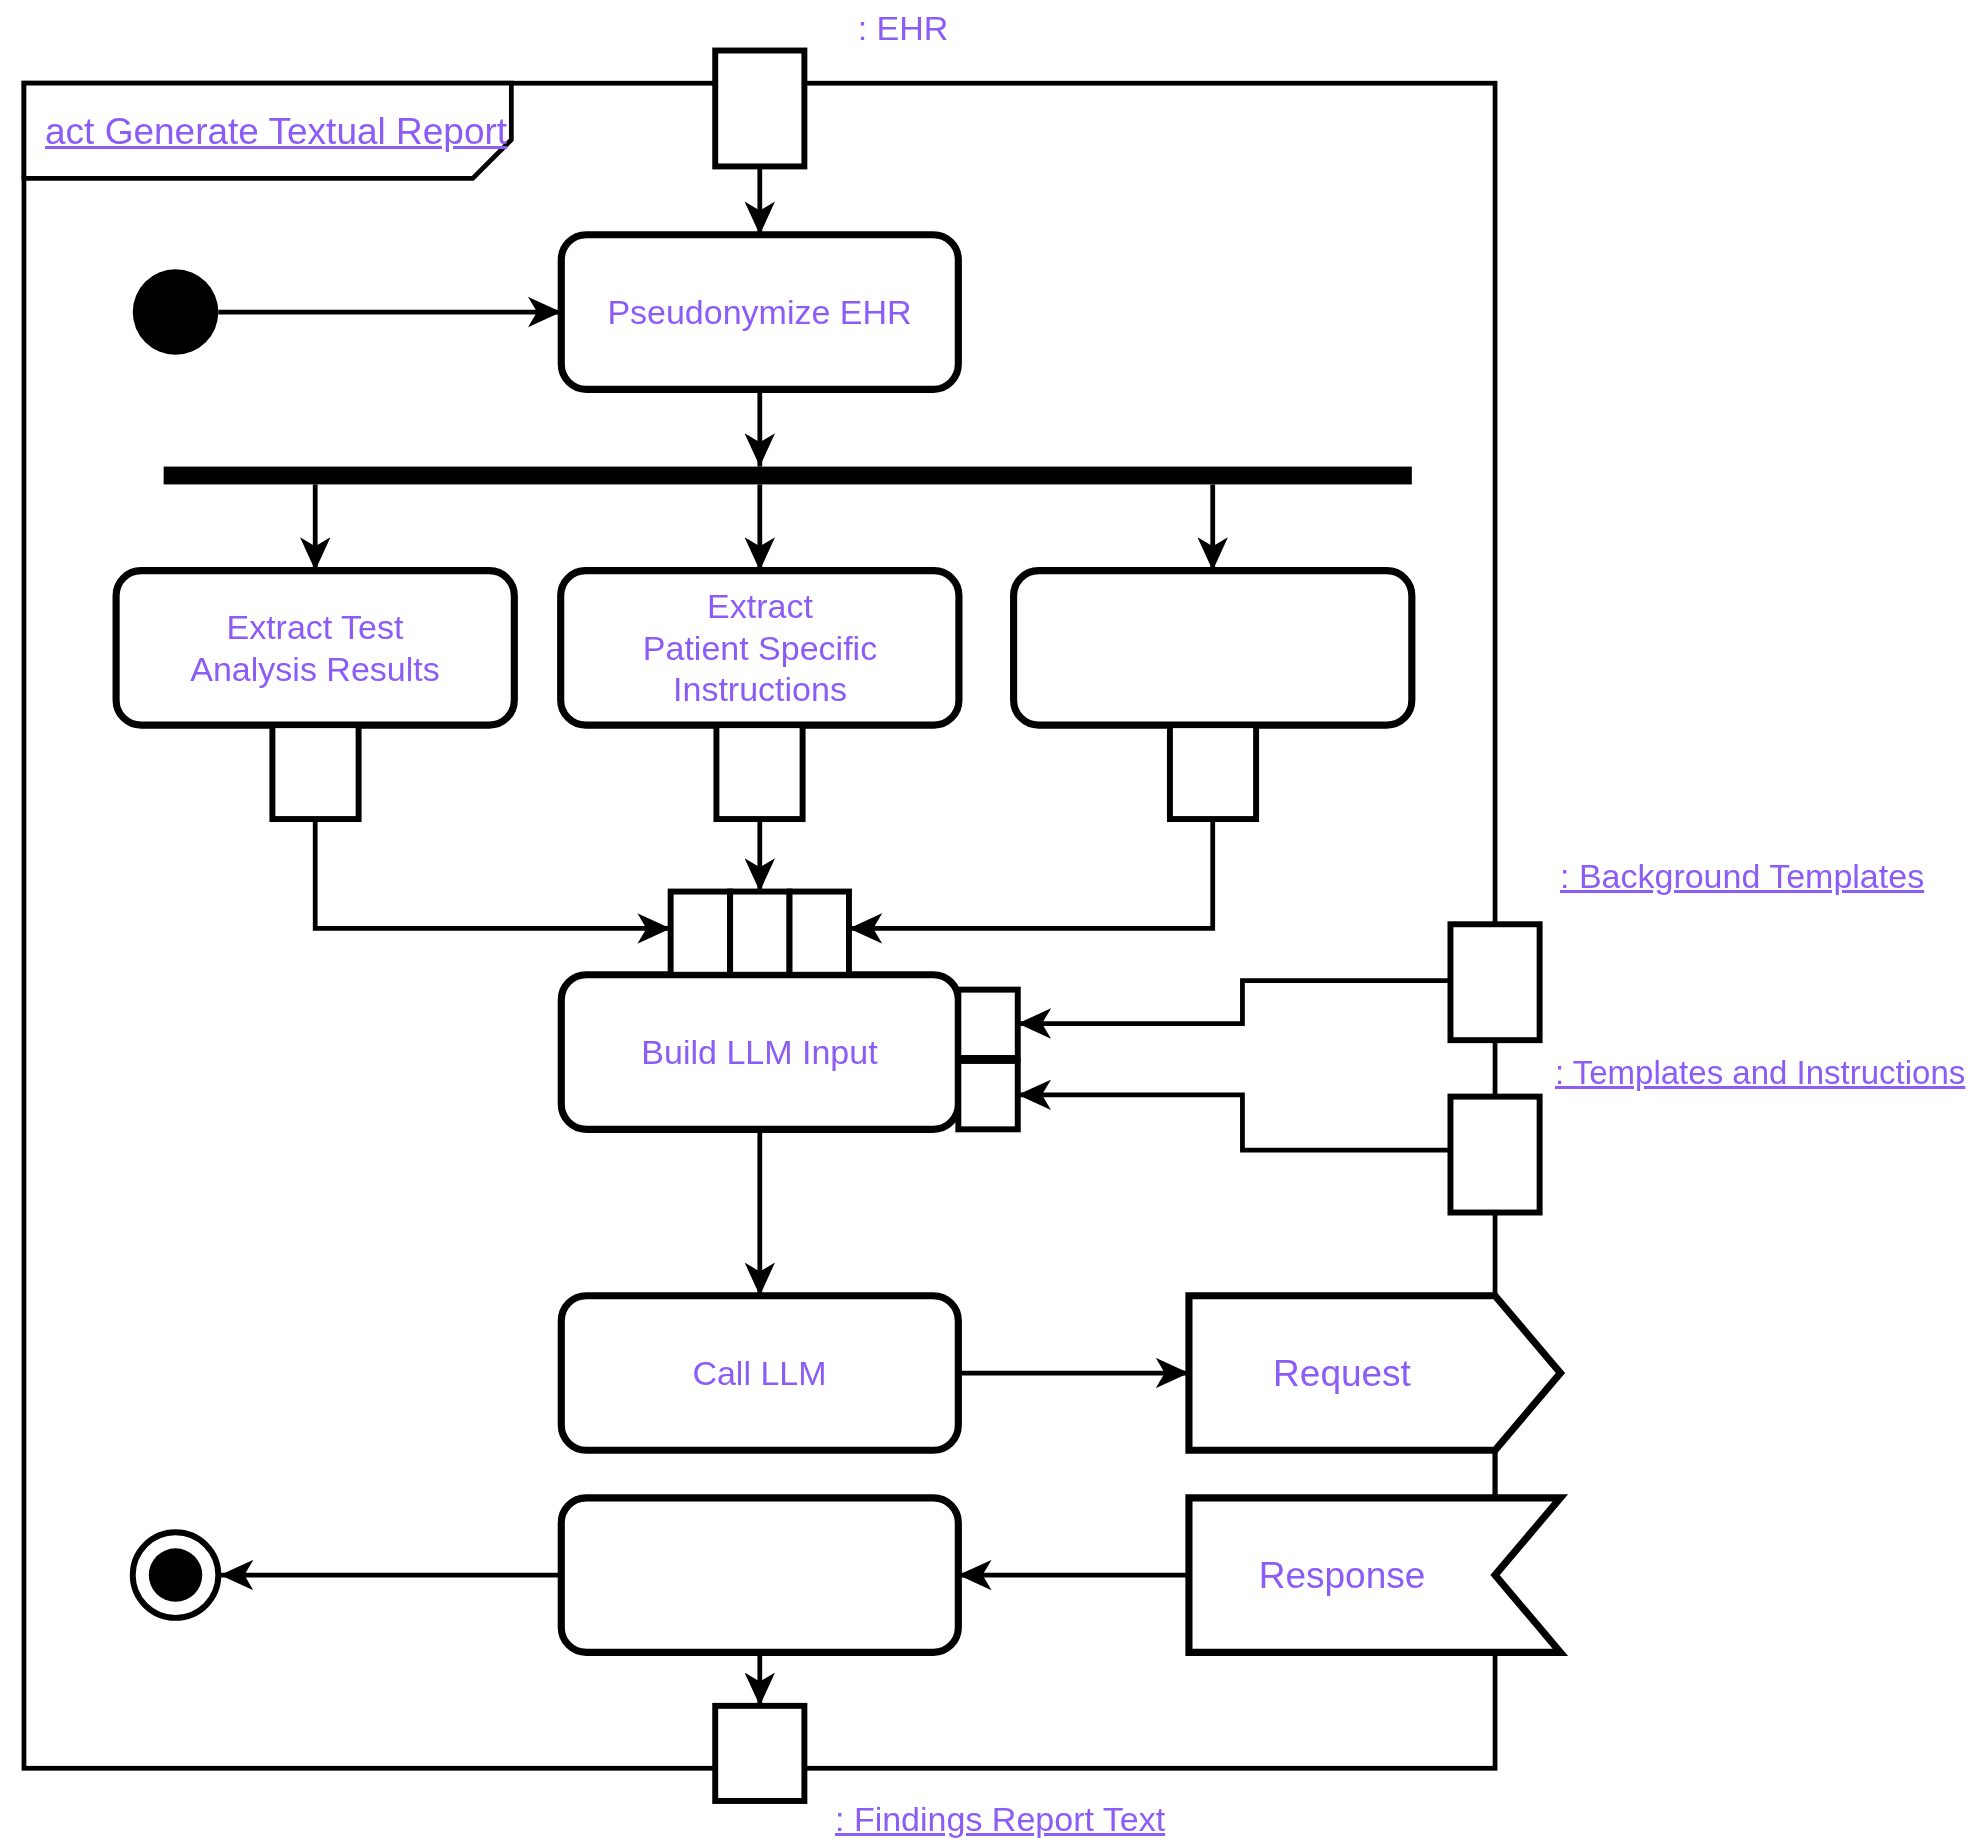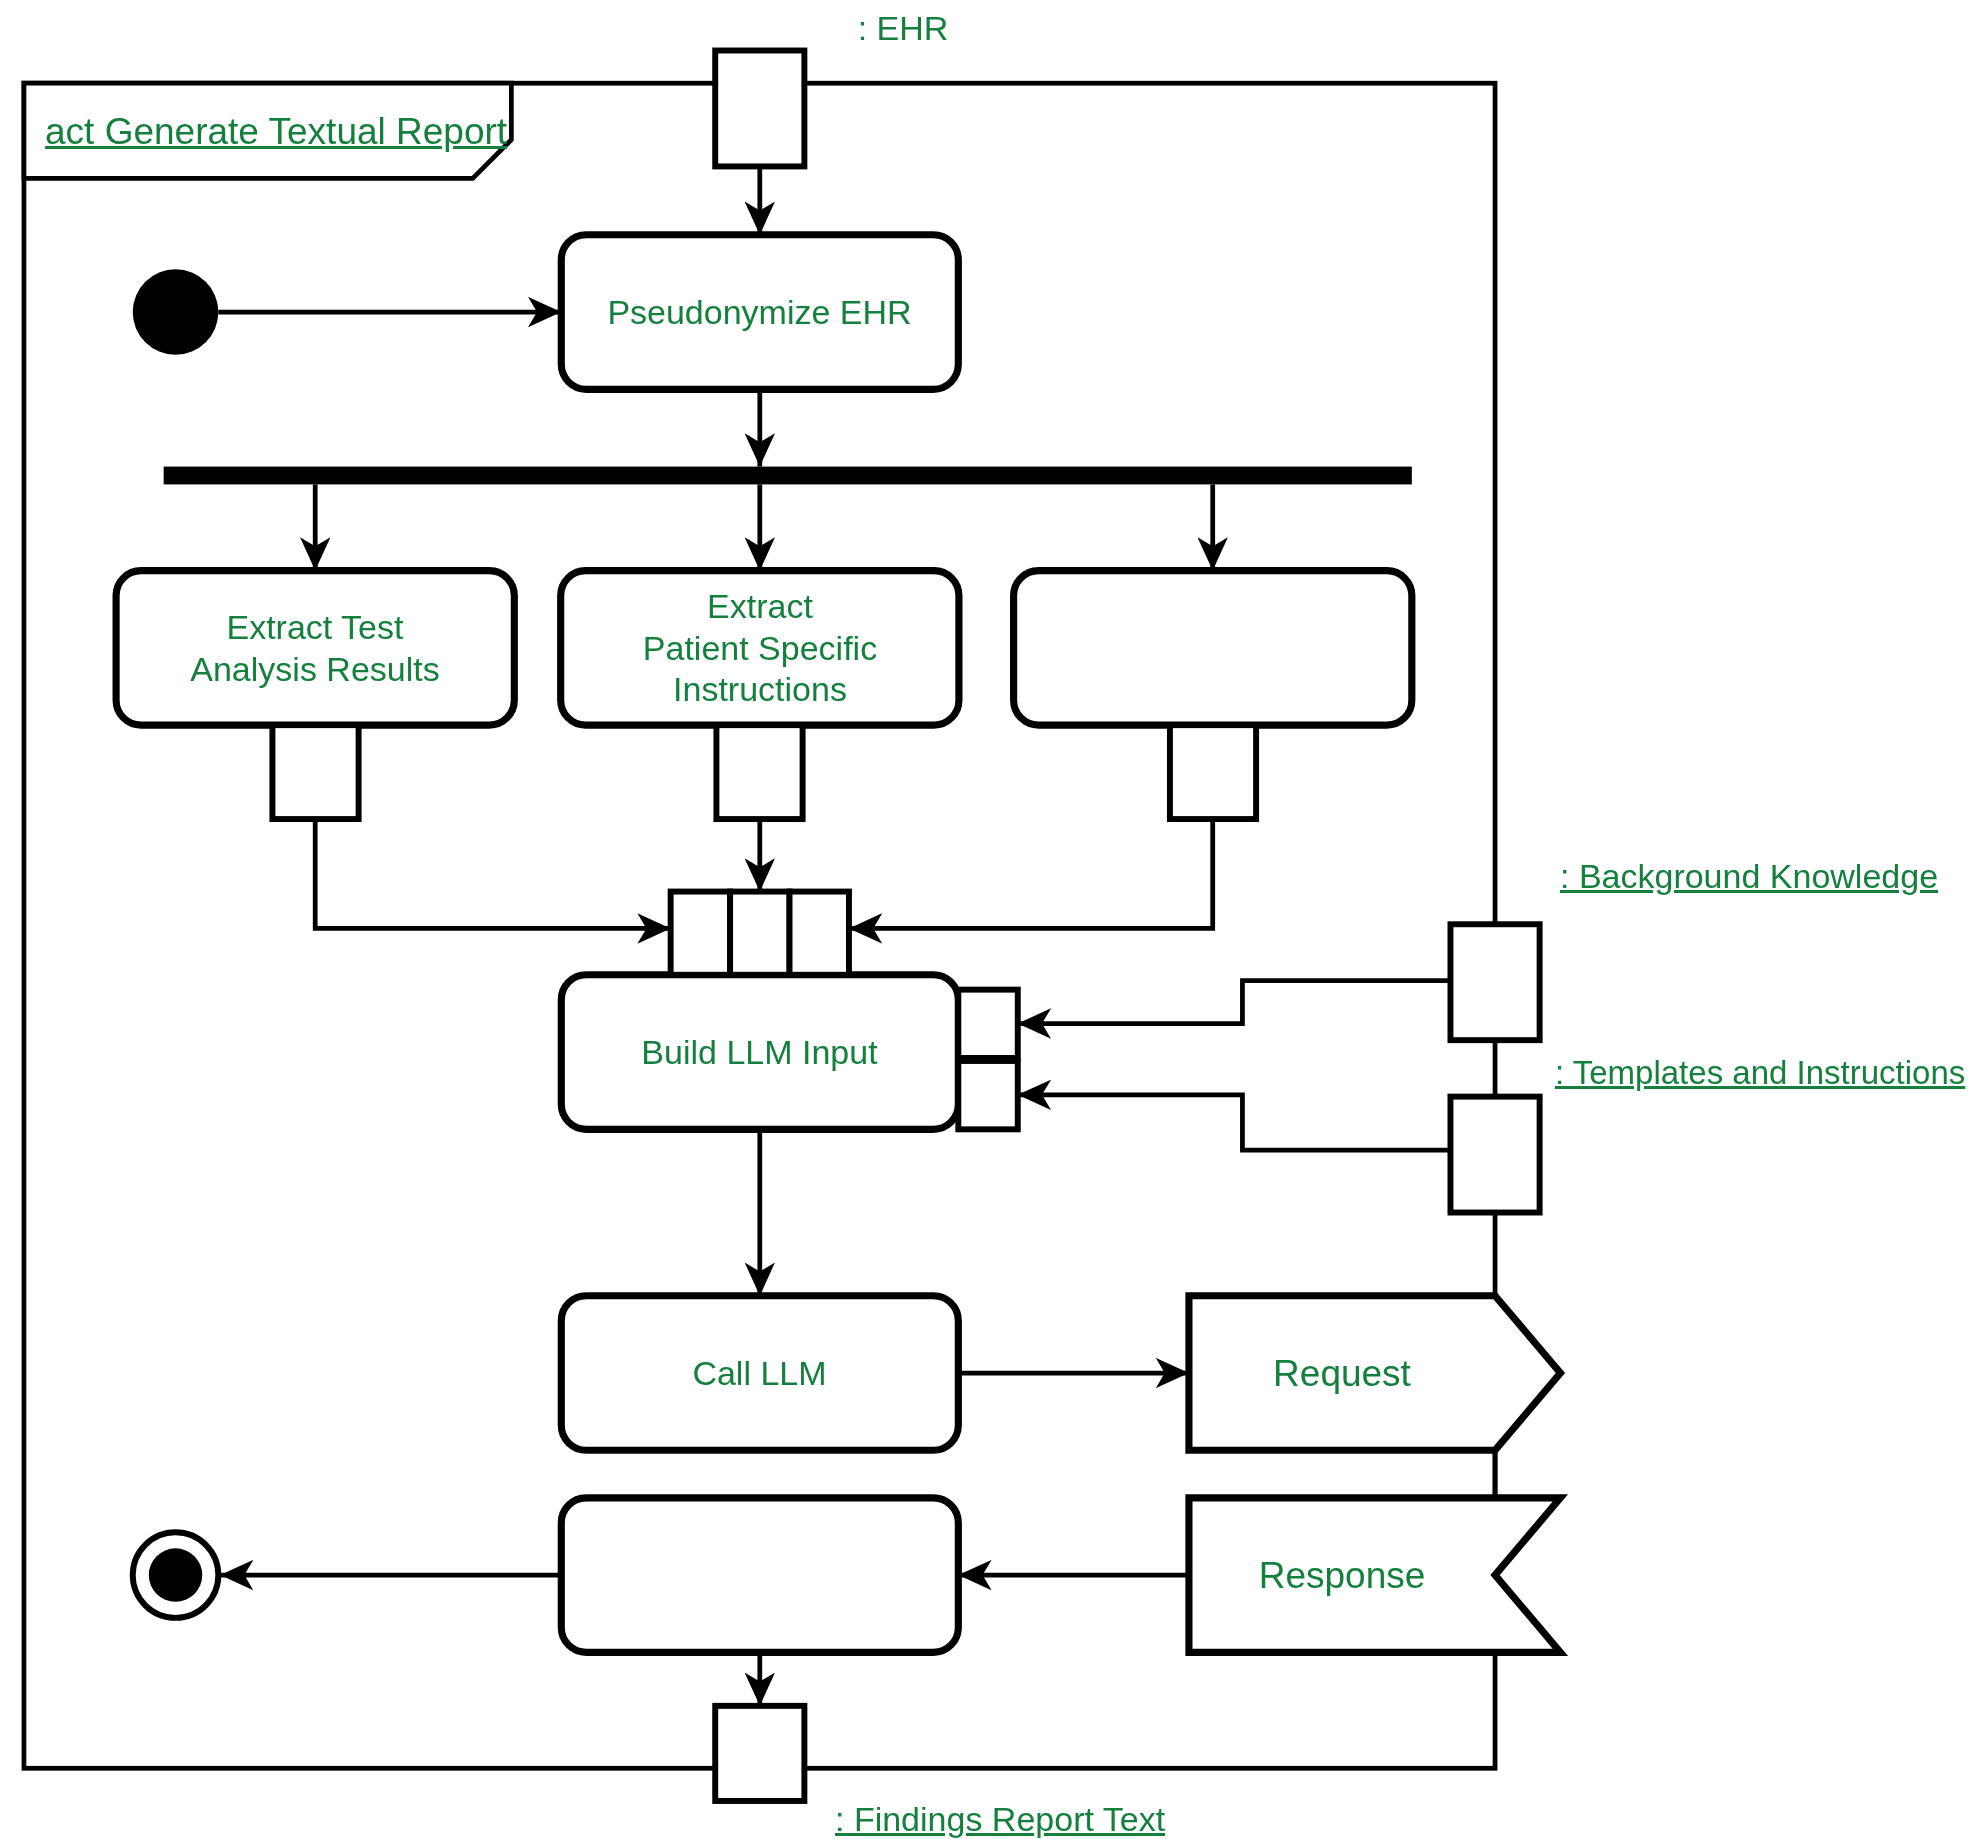--- a/index.html
+++ b/index.html
@@ -1,21 +1,21 @@
 <!DOCTYPE html>
 <html style="font-size:9.5px"><head>
 <meta charset="utf-8">
 <style>
   html,body{margin:0;padding:0;background:#ffffff;}
   body{width:1985px;height:1839px;position:relative;overflow:hidden;
        font-family:"Liberation Sans",sans-serif;color:#000;}
   #stage{position:absolute;left:0;top:0;width:1985px;height:1839px;}
   svg#lines{position:absolute;left:0;top:0;width:1985px;height:1839px;}
   .txt{position:absolute;display:flex;align-items:center;justify-content:center;
-       text-align:center;white-space:pre-line;line-height:1.22;color:#15803d;}
+       text-align:center;white-space:pre-line;line-height:1.22;color:#8b5cf6;}
   .txt.left{justify-content:flex-start;text-align:left;text-decoration:underline;}
   .action-label{font-size:34px;}
   .signal-label{font-size:37px;}
   .node-label{font-size:34px;white-space:nowrap;}
   .frame-title{font-size:37px;white-space:nowrap;}
 </style>
 </head>
 <body>
 
 <div id="stage">
@@ -92,21 +92,21 @@
   <div class="txt action-label" style="left:116px;top:571px;width:398px;height:155px;">Extract Test
 Analysis Results</div>
 
   <div class="txt action-label" style="left:561px;top:571px;width:398px;height:155px;text-align:center;">Extract
 Patient Specific
 Instructions</div>
 
 
   <div class="txt action-label" style="left:561px;top:975px;width:397px;height:155px;">Build LLM Input</div>
 
-  <div class="txt node-label left" style="left:1560px;top:853px;width:416px;height:48px;">: Background Knowledge</div>
+  <div class="txt node-label left" style="left:1560px;top:853px;width:416px;height:48px;">: Background Templates</div>
 
   <div class="txt node-label left" style="left:1555px;top:1049px;width:430px;height:48px;font-size:33px;">: Templates and Instructions</div>
 
   <div class="txt action-label" style="left:561px;top:1296px;width:397px;height:155px;">Call LLM</div>
 
   <div class="txt signal-label" style="left:1189px;top:1296px;width:306px;height:155px;">Request</div>
 
   <div class="txt signal-label" style="left:1189px;top:1498px;width:306px;height:155px;">Response</div>
 
 

